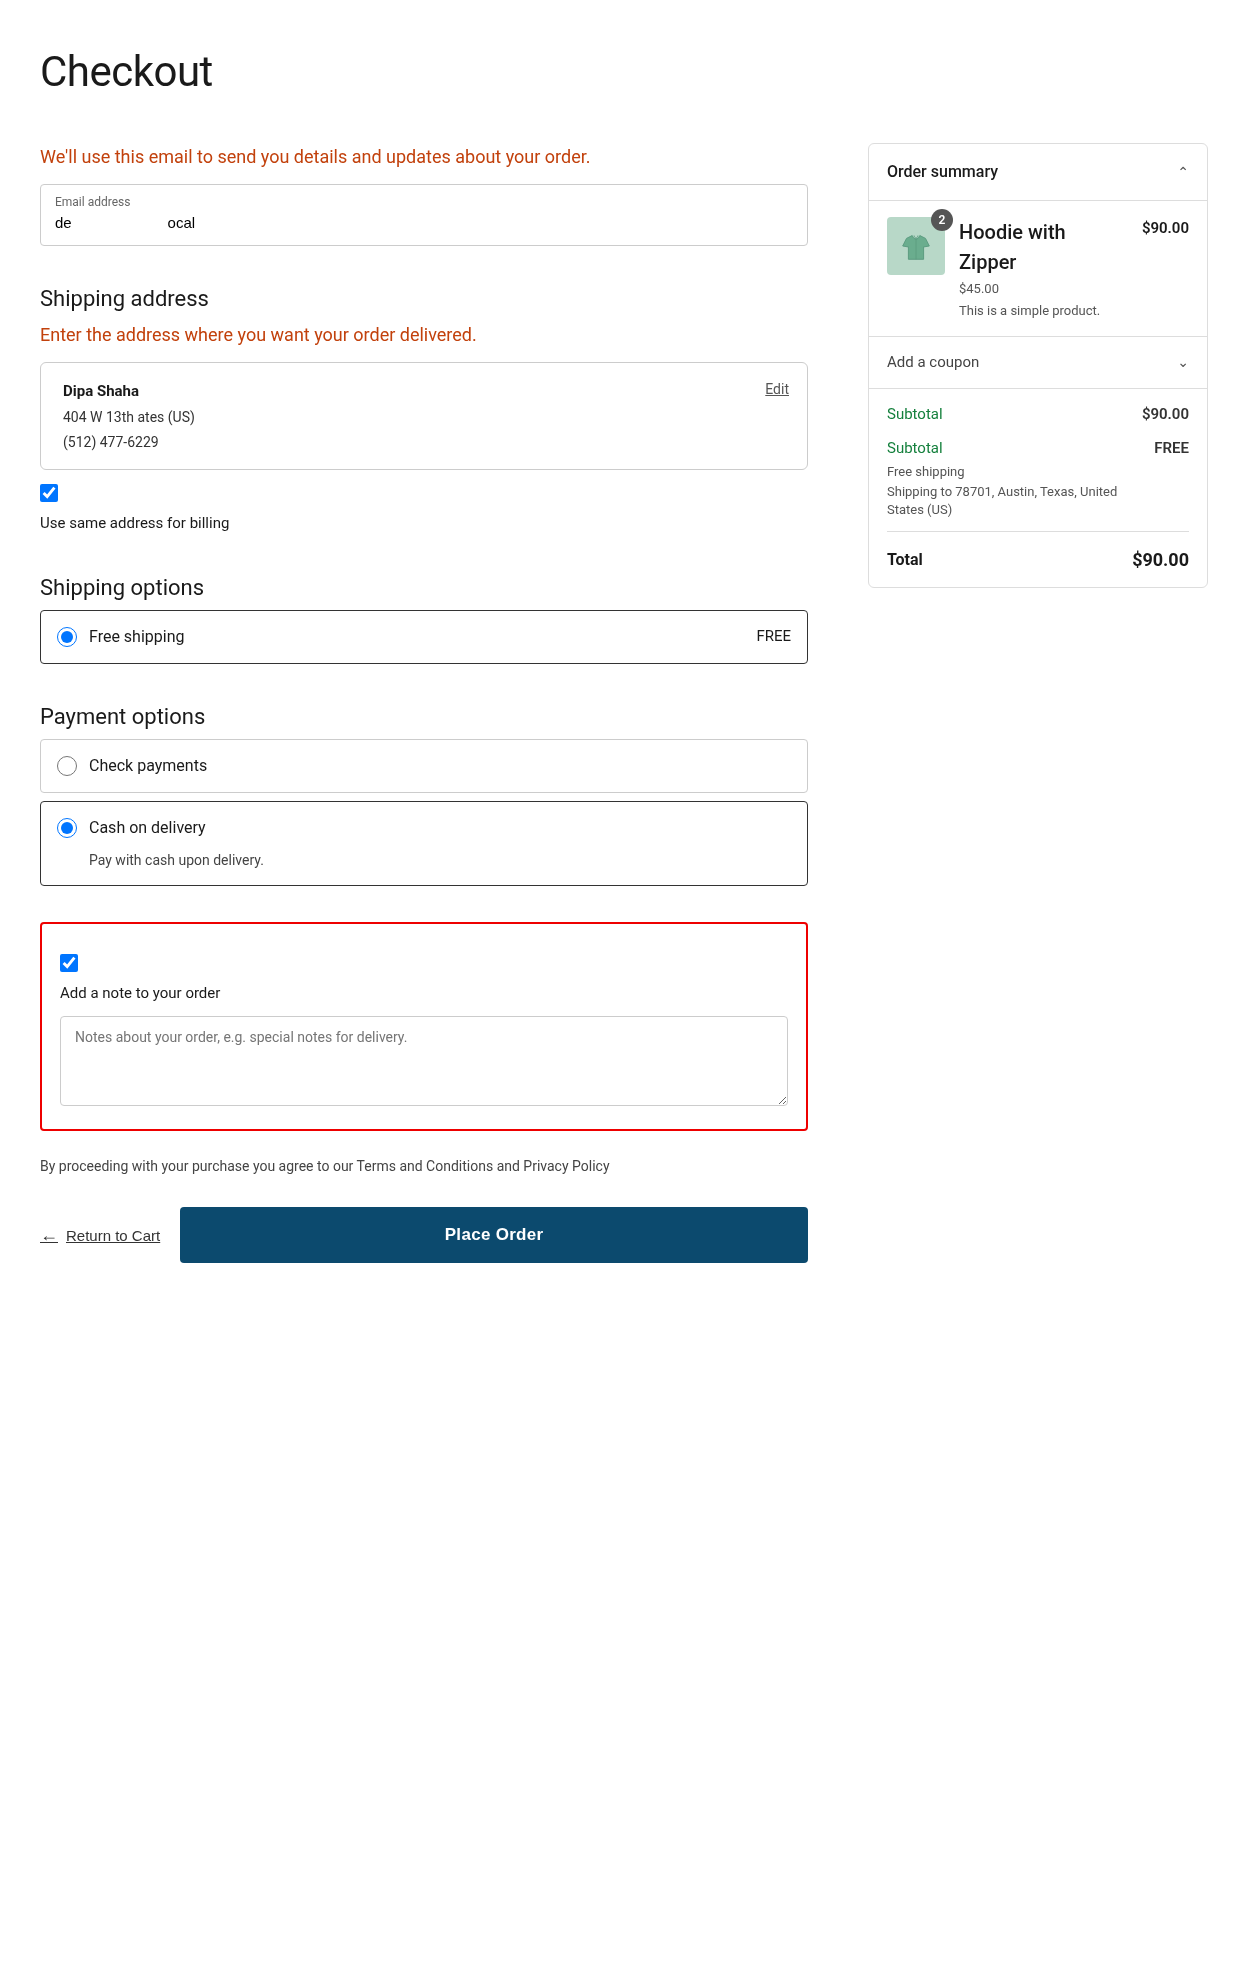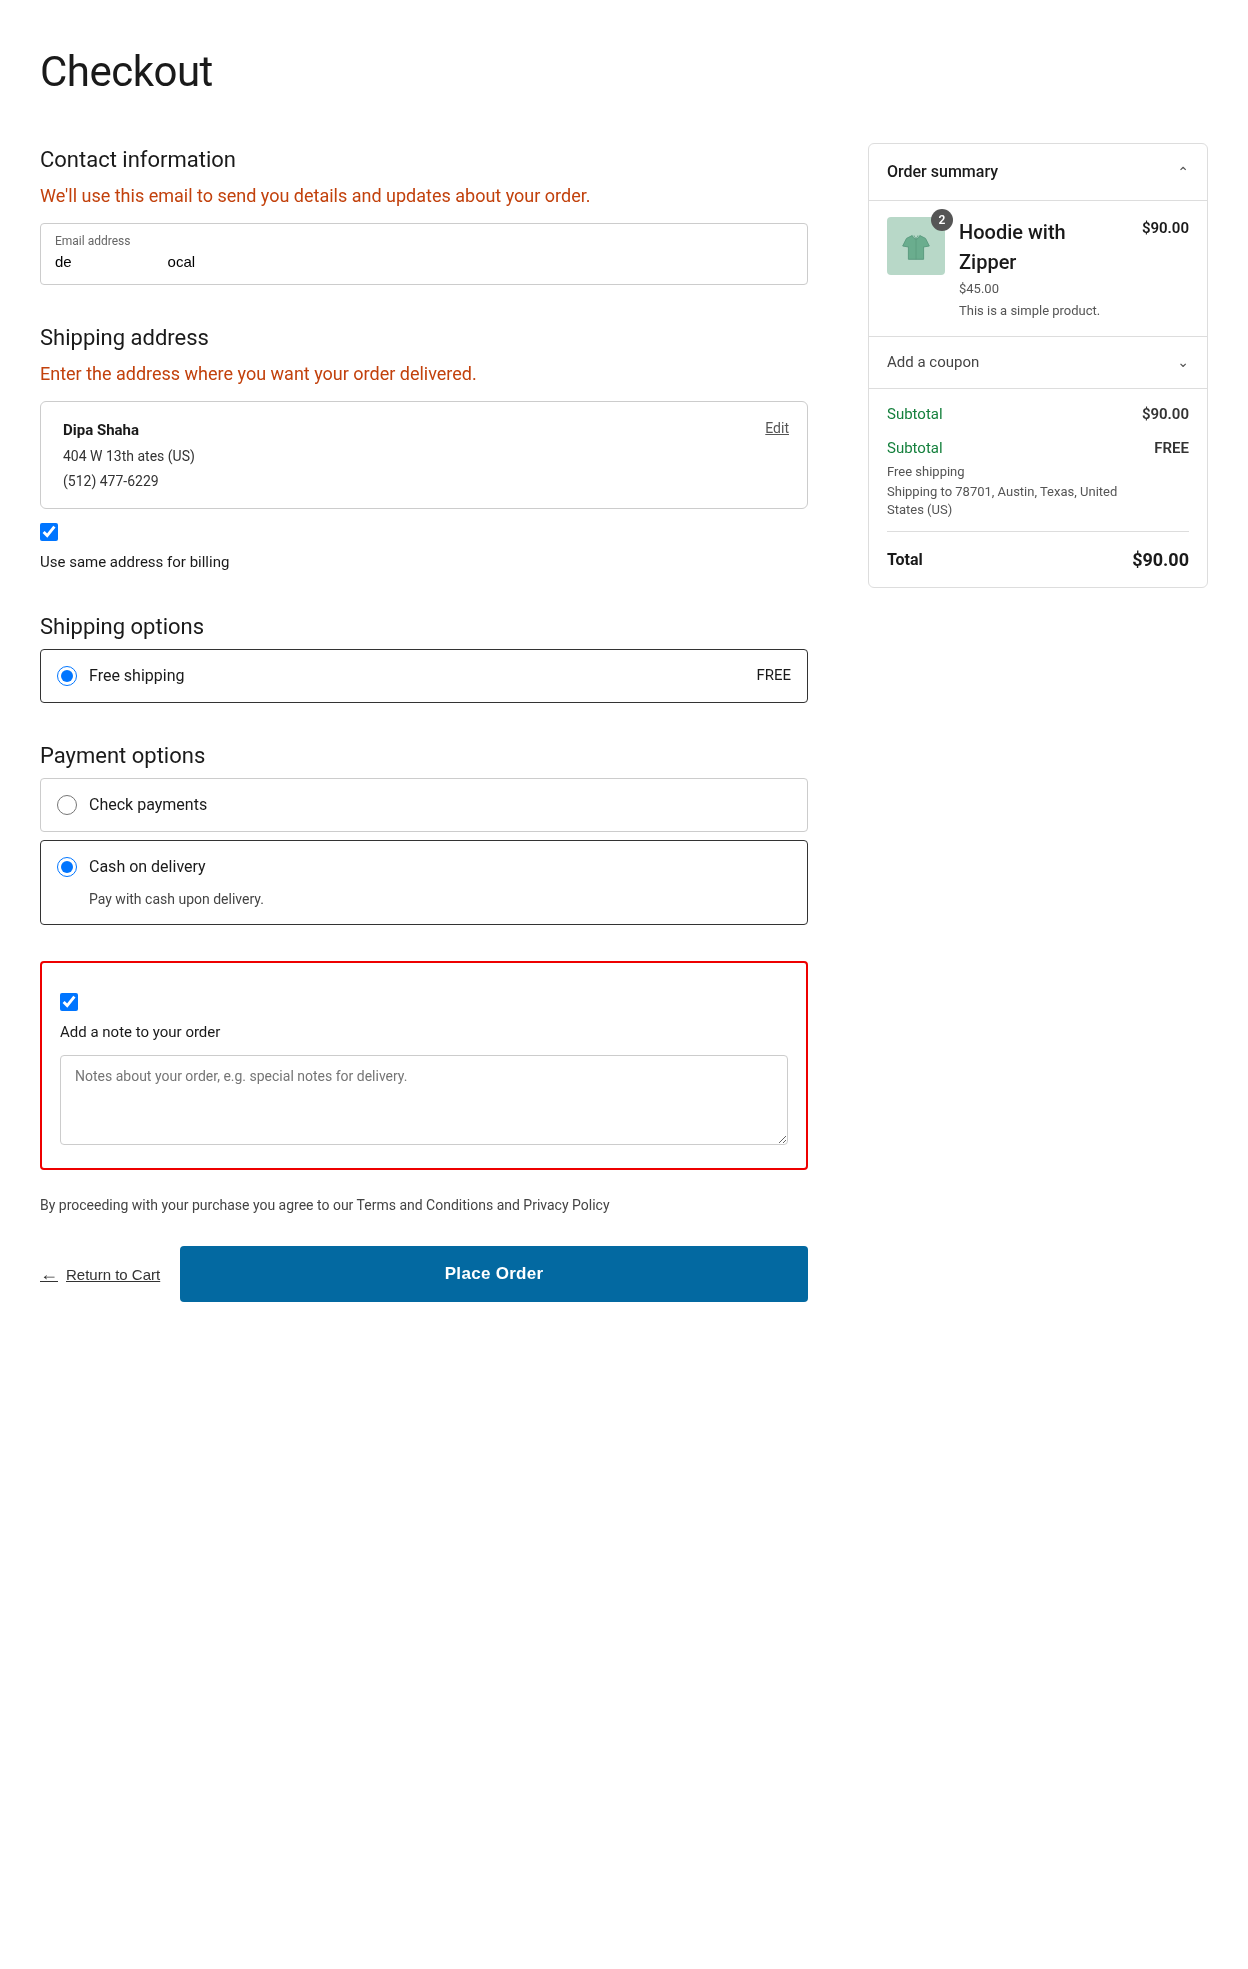--- a/index.html
+++ b/index.html
@@ -189,21 +189,21 @@
       color: #333;
       cursor: pointer;
       background: none;
       border: none;
     }
     .arrow-left {
       font-size: 18px;
     }
     .place-order-btn {
       flex: 1;
-      background: #0369a1;
+      background: #0c4a6e;
       color: #fff;
       border: none;
       border-radius: 4px;
       padding: 18px 24px;
       font-size: 17px;
       font-weight: 600;
       cursor: pointer;
       letter-spacing: 0.3px;
     }
 
@@ -365,21 +365,20 @@
 <body>
 
 <div class="page-container">
   <h1 class="page-title">Checkout</h1>
 
   <div class="main-layout">
 
     <div class="left-column">
 
       <div class="section">
-        <h2 class="section-title">Contact information</h2>
         <p class="section-subtitle">We'll use this email to send you details and updates about your order.</p>
         <div class="input-wrapper">
           <span class="label">Email address</span>
           <input type="email" value="de                       ocal" style="">
         </div>
       </div>
 
       <div class="section">
         <h2 class="section-title">Shipping address</h2>
         <p class="section-subtitle">Enter the address where you want your order delivered.</p>

